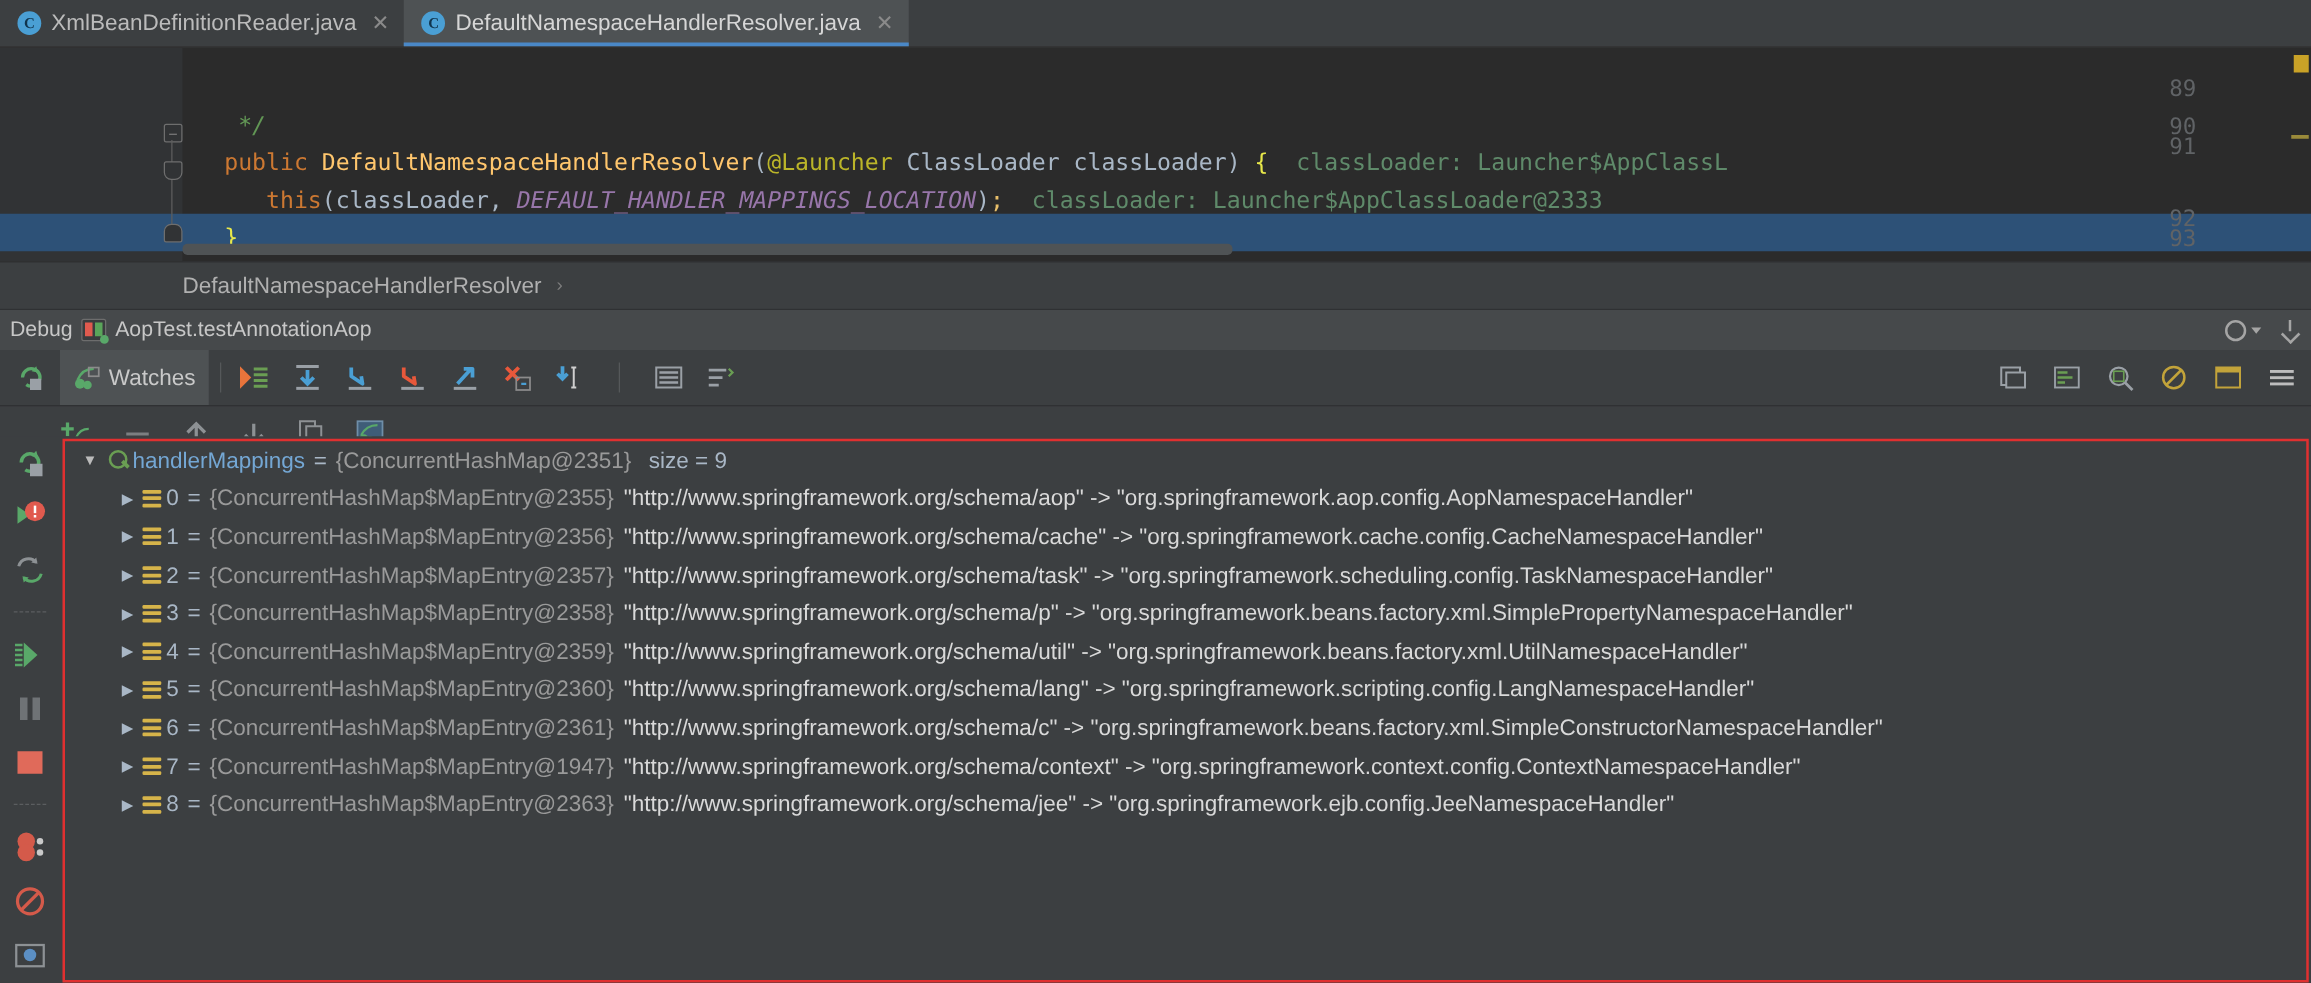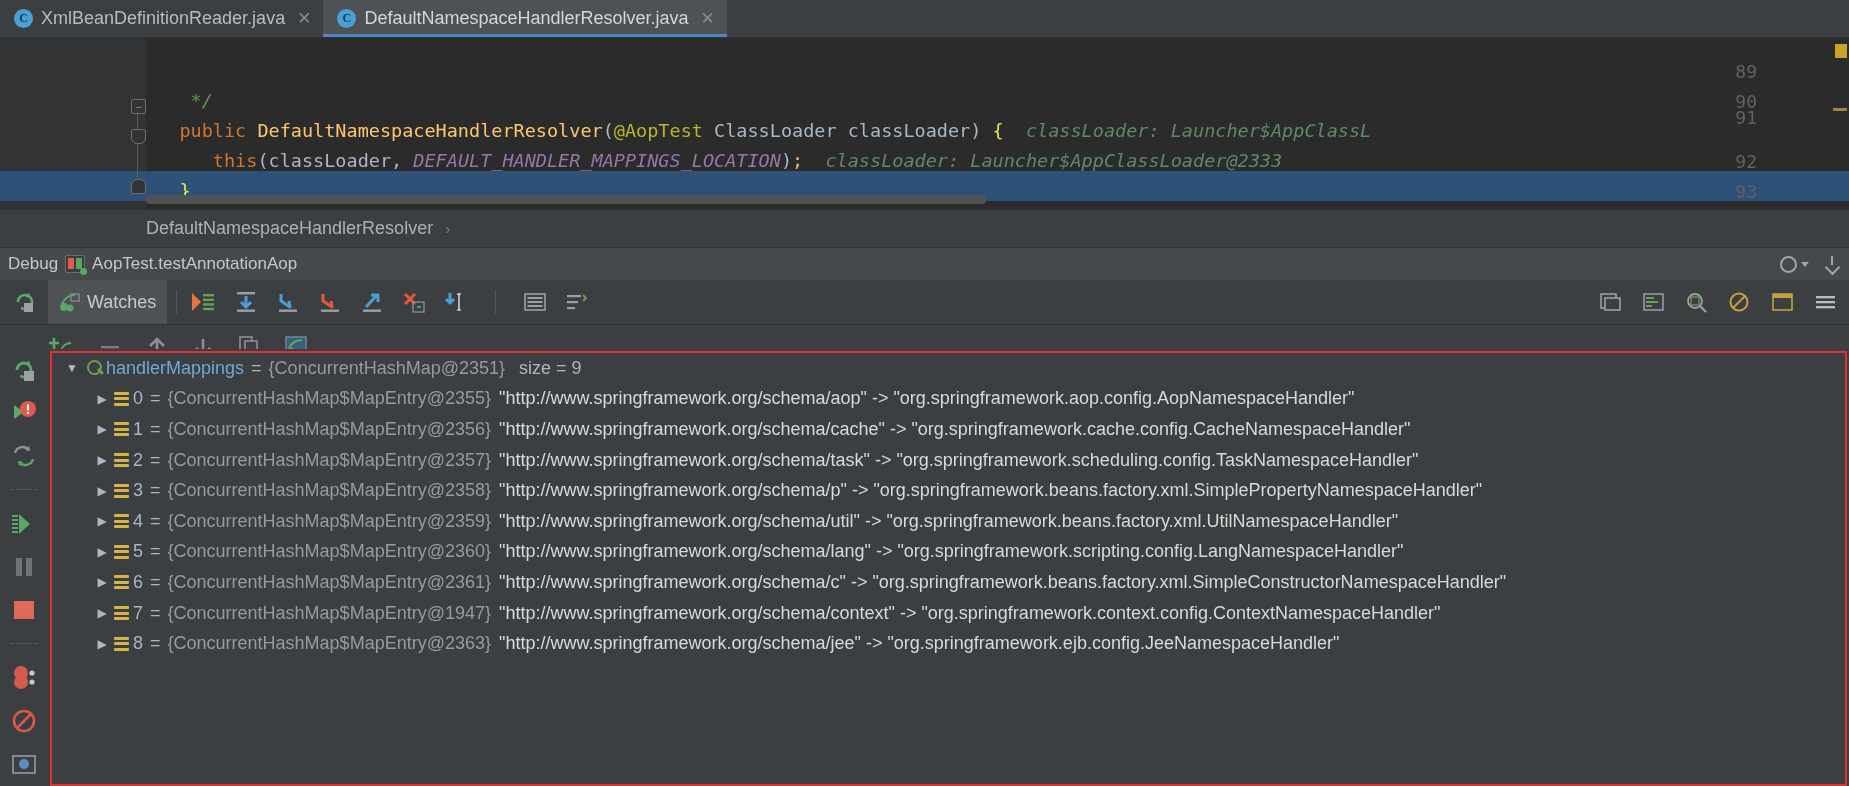--- a/index.html
+++ b/index.html
@@ -20,21 +20,21 @@
           font-family:"DejaVu Sans Mono","Liberation Mono",monospace;font-size:18.5px;}
   .gutter{position:absolute;left:0;top:0;width:146px;height:100%;background:#313335;}
   .gnum{position:absolute;right:92px;color:#606366;font-size:18px;text-align:right;width:60px;}
   .foldmark{position:absolute;left:131px;width:13px;height:13px;color:#787878;font-size:12px;
             border:1px solid #6e6e6e;border-radius:2px;display:flex;align-items:center;justify-content:center;background:#313335;}
   .foldline{position:absolute;left:137px;width:1px;background:#5e5e5e;}
   .codeline{position:absolute;left:146px;white-space:pre;line-height:30px;height:30px;}
   .hl-row{position:absolute;left:0;right:0;height:30px;background:#2d5177;}
   .k{color:#cc7832;}.cm{color:#629755;font-style:italic;}.cmb{color:#629755;font-style:italic;font-weight:bold;}
   .cls{color:#ffc66d;}.an{color:#bbb529;}.pl{color:#a9b7c6;}.st{color:#9876aa;font-style:italic;}
-  .hint{color:#5f8a6a;font-style:italic;}.brc{color:#e8e84a;}.fn{color:#e8bf6a;}
+  .hint{color:#5f8a6a;}.brc{color:#e8e84a;}.fn{color:#e8bf6a;}
   .editor-scroll{position:absolute;left:146px;bottom:5px;width:840px;height:9px;background:#4f5355;border-radius:4px;}
   .marker-right{position:absolute;right:2px;width:12px;height:14px;background:#c9a227;}
   .marker-right2{position:absolute;right:2px;width:14px;height:3px;background:#9a8a3a;}
 
   
   .crumbs{height:37px;background:#3c3f41;display:flex;align-items:center;padding-left:146px;
           font-size:18px;color:#b0b0b0;border-top:1px solid #2f3133;}
   .crumb-sep{margin:0 12px;color:#7c7c7c;font-size:15px;}
 
   
@@ -111,30 +111,30 @@
   </div>
 
   <div class="editor">
     <div class="gutter"></div>
 
     <div class="hl-row" style="top:133px"></div>
 
     <div class="gnum" style="top:23px">89</div>
     <div class="gnum" style="top:53px">90</div>
     <div class="gnum" style="top:69px">91</div>
-    <div class="gnum" style="top:113px">92</div>
+    <div class="gnum" style="top:127px">92</div>
     <div class="gnum" style="top:143px">93</div>
 
     <div class="foldmark" style="top:61px">−</div>
     <div class="foldline" style="top:74px;height:68px"></div>
     <div class="foldmark" style="top:91px;border-radius:2px 2px 6px 6px"></div>
     <div class="foldmark" style="top:141px;border-radius:6px 6px 2px 2px"></div>
 
     <div class="codeline" id="cl1" style="top:48px"><span class="cm">    */</span></div>
-    <div class="codeline" id="cl2" style="top:78px"><span class="pl">   </span><span class="k">public</span><span class="pl"> </span><span class="cls">DefaultNamespaceHandlerResolver</span><span class="pl">(</span><span class="an">@AopTest</span><span class="pl"> ClassLoader classLoader) </span><span class="brc">{</span><span class="hint">  classLoader: Launcher$AppClassL</span></div>
+    <div class="codeline" id="cl2" style="top:78px"><span class="pl">   </span><span class="k">public</span><span class="pl"> </span><span class="cls">DefaultNamespaceHandlerResolver</span><span class="pl">(</span><span class="an">@Launcher</span><span class="pl"> ClassLoader classLoader) </span><span class="brc">{</span><span class="hint">  classLoader: Launcher$AppClassL</span></div>
     <div class="codeline" id="cl3" style="top:108px"><span class="pl">      </span><span class="k">this</span><span class="pl">(classLoader, </span><span class="st">DEFAULT_HANDLER_MAPPINGS_LOCATION</span><span class="pl">)</span><span class="fn">;</span><span class="hint">  classLoader: Launcher$AppClassLoader@2333</span></div>
     <div class="codeline" id="cl4" style="top:138px"><span class="pl">   </span><span class="brc">}</span></div>
     <div class="codeline" id="cl5" style="top:168px"></div>
 
     <div class="marker-right" style="top:6px"></div>
     <div class="marker-right2" style="top:70px"></div>
 
     <div class="editor-scroll"></div>
   </div>
 

